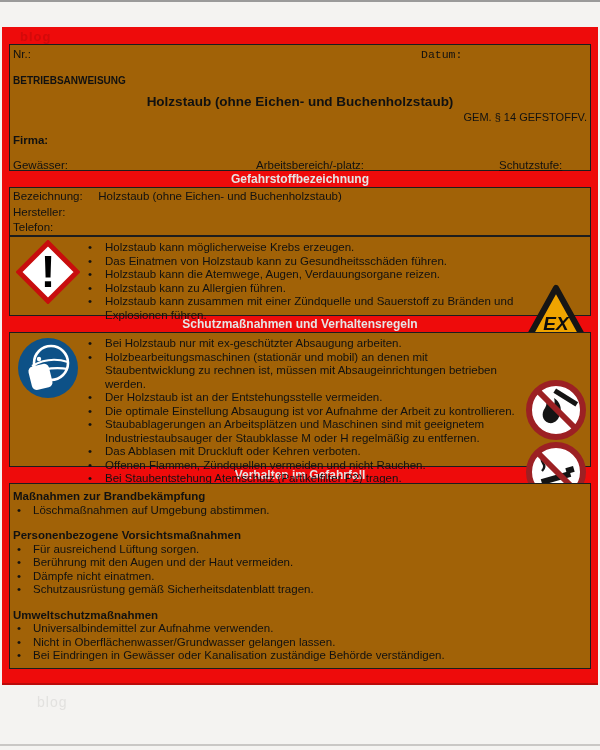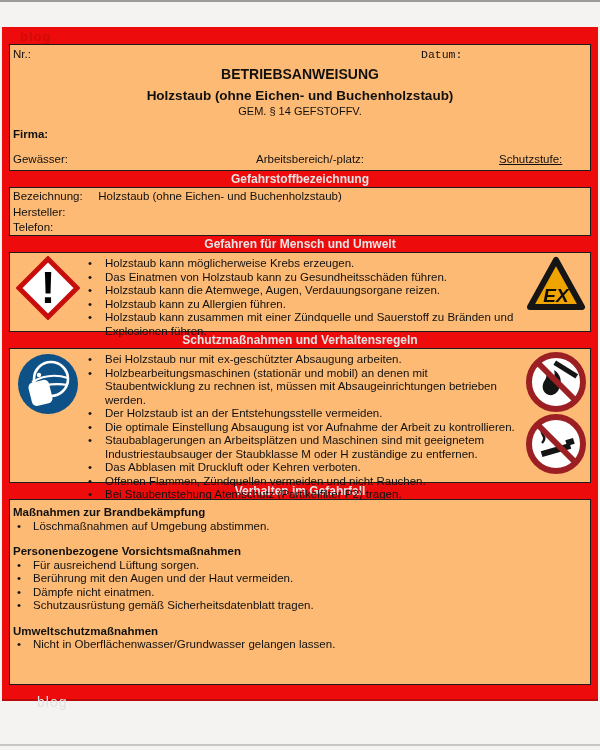--- a/index.html
+++ b/index.html
@@ -23,51 +23,51 @@
   .wm-top{
     position:absolute;top:29px;left:20px;font-size:13px;color:#d30a0a;
     letter-spacing:1px;font-weight:bold;
   }
   .wm-bottom{
     position:absolute;top:694px;left:37px;font-size:14px;color:#e2e1df;
     letter-spacing:1px;
   }
 
   .blk{
-    background:#fdba74;border:1px solid #1d1d1d;box-sizing:border-box;
+    background:#a16207;border:1px solid #1d1d1d;box-sizing:border-box;
     position:relative;font-size:11.5px;line-height:13.5px;
   }
   .bar{
     height:16px;line-height:16px;text-align:center;
     font-weight:bold;font-size:12px;color:#e5e5e5;
   }
 
   
   .blk-header{height:127px;padding:3px 3px 0 3px;}
   .row-top{position:relative;height:15px;}
   .lbl-datum{position:absolute;left:408px;top:0;font-family:Liberation Mono, monospace;}
-  .doc-title{text-align:center;font-weight:bold;font-size:14px;margin-top:5px;}
+  .doc-title{text-align:left;font-weight:bold;font-size:10px;margin-top:11px;}
   .doc-subtitle{text-align:center;font-weight:bold;font-size:13.5px;margin-top:7px;}
-  .doc-gem{text-align:center;font-size:11px;margin-top:3px;}
+  .doc-gem{text-align:right;font-size:11px;margin-top:3px;}
   .lbl-firma{font-weight:bold;margin-top:9px;}
   .row-taetigkeit{position:relative;margin-top:12px;height:15px;}
   .lbl-arbeitsbereich{position:absolute;left:243px;top:0;}
   .lbl-schutzstufe{position:absolute;left:486px;top:0;text-decoration:underline;}
 
   
   .blk-stoff{height:49px;padding:2px 0 0 3px;}
   .stoff-row{height:15.5px;}
   .stoff-row .lab{display:inline-block;width:82px;}
 
   
   .blk-icons{display:flex;}
   .blk-gefahren{height:80px;}
   .blk-schutz{height:135px;}
   .icol-left{width:76px;flex:none;display:flex;justify-content:center;align-items:flex-start;padding-top:3px;}
-  .icol-right{width:68px;flex:none;display:flex;flex-direction:column;align-items:center;padding-top:2px;gap:0px;}
+  .icol-right{width:68px;flex:none;display:flex;flex-direction:column;align-items:center;padding-top:2px;gap:0px;margin-top:44px;}
   .bullets{list-style:none;margin:0;padding:4px 4px 0 0;flex:1;}
   .bullets li{position:relative;padding-left:19px;}
   .bullets li::before{content:"\2022";position:absolute;left:2px;}
 
   
   .blk-fall{height:186px;padding:6px 10px 0 3px;}
   .fall-group{margin-bottom:12px;}
   .fall-heading{font-weight:bold;}
   .bullets-flat{list-style:none;margin:0;padding:0;}
   .bullets-flat li{position:relative;padding-left:20px;}
@@ -108,21 +108,20 @@
     <div class="stoff-row">
       <span class="lab">Hersteller:</span>
       <span></span>
     </div>
     <div class="stoff-row">
       <span class="lab">Telefon:</span>
       <span></span>
     </div>
   </div>
 
-  <div class="bar">Gefahren für Mensch und Umwelt</div>
 
   <div class="blk blk-icons blk-gefahren">
     <div class="icol-left">
       <span>
         <svg class="icon-svg" width="64" height="64" viewBox="0 0 64 64">
           <path d="M32 3 L61 32 L32 61 L3 32 Z" fill="#ffffff" stroke="#c80d0d" stroke-width="5"></path>
           <text x="32" y="47" text-anchor="middle" font-size="44" font-weight="bold" font-family="Liberation Sans, sans-serif" fill="#000">!</text>
         </svg>
       </span>
     </div>
@@ -156,21 +155,21 @@
           <path d="M15 37 Q 35 30 52 33" fill="none" stroke="#ffffff" stroke-width="2.2"></path>
           <circle cx="23" cy="23" r="2.2" fill="#ffffff"></circle>
         </svg>
       </span>
     </div>
     <ul class="bullets">
         <li>Bei Holzstaub nur mit ex-geschützter Absaugung arbeiten.</li>
         <li>Holzbearbeitungsmaschinen (stationär und mobil) an denen mit Staubentwicklung zu rechnen ist, müssen mit Absaugeinrichtungen betrieben werden.</li>
         <li>Der Holzstaub ist an der Entstehungsstelle vermeiden.</li>
         <li>Die optimale Einstellung Absaugung ist vor Aufnahme der Arbeit zu kontrollieren.</li>
-        <li>Staubablagerungen an Arbeitsplätzen und Maschinen sind mit geeignetem Industriestaubsauger der Staubklasse M oder H zuständige zu entfernen.</li>
+        <li>Staubablagerungen an Arbeitsplätzen und Maschinen sind mit geeignetem Industriestaubsauger der Staubklasse M oder H regelmäßig zu entfernen.</li>
         <li>Das Abblasen mit Druckluft oder Kehren verboten.</li>
         <li>Offenen Flammen, Zündquellen vermeiden und nicht Rauchen.</li>
         <li>Bei Staubentstehung Atemschutz (Partikelfilter P2) tragen.</li>
       </ul>
     <div class="icol-right">
       <span>
         <svg class="icon-svg" width="62" height="62" viewBox="0 0 62 62">
           <circle cx="31" cy="31" r="27" fill="#ffffff" stroke="#9c2023" stroke-width="6"></circle>
           <rect x="28" y="16" width="26" height="5" fill="#141414" transform="rotate(32 41 18)"></rect>
           <path d="M24 44 C 17 42 16 34 20 29 C 22 26 22 22 20 18 C 26 20 28 25 27 29 C 30 26 30 22 29 19 C 35 23 37 29 35 35 C 34 40 30 45 24 44 Z" fill="#141414"></path>
@@ -203,21 +202,23 @@
       <ul class="bullets-flat">
           <li>Für ausreichend Lüftung sorgen.</li>
           <li>Berührung mit den Augen und der Haut vermeiden.</li>
           <li>Dämpfe nicht einatmen.</li>
           <li>Schutzausrüstung gemäß Sicherheitsdatenblatt tragen.</li>
         </ul>
     </div>
     <div class="fall-group">
       <div class="fall-heading">Umweltschutzmaßnahmen</div>
       <ul class="bullets-flat">
+          <li>Universalbindemittel zur Aufnahme verwenden.</li>
           <li>Nicht in Oberflächenwasser/Grundwasser gelangen lassen.</li>
+          <li>Bei Eindringen in Gewässer oder Kanalisation zuständige Behörde verständigen.</li>
         </ul>
     </div>
   </div>
 
 </div>
 
 <div class="wm-top">blog</div>
 <div class="wm-bottom">blog</div>
 <div class="page-bottom-edge"></div>
 

